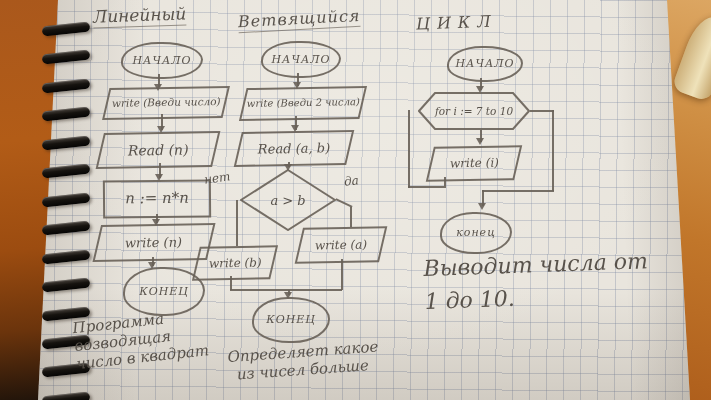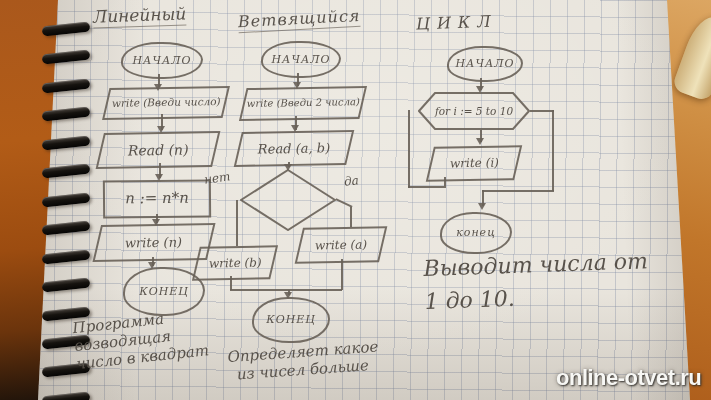--- a/index.html
+++ b/index.html
@@ -145,20 +145,21 @@
 
   <div class="node io" style="left:238px;top:131px;width:108px;height:31px;font-size:13px;">
     <span>Read (a, b)</span>
   </div>
   <i class="ln v" style="left:288px;top:162px;height:5px;"></i>
   <i class="ah" style="left:284px;top:164px;"></i>
 
   <svg class="shape-svg" style="left:240px;top:169px;" width="96" height="62">
     <polygon points="48,1 95,31 48,61 1,31"></polygon>
   </svg>
+  <div class="overlay-txt" style="left:252px;top:184px;width:72px;height:32px;font-size:13px;">a &gt; b</div>
 
   <div class="hand" style="left:204px;top:171px;font-size:12px;transform:rotate(-8deg);">нет</div>
   <div class="hand" style="left:344px;top:174px;font-size:12px;transform:rotate(-6deg);">да</div>
 
   <i class="ln v" style="left:236px;top:200px;height:46px;"></i>
   <div class="node io" style="left:196px;top:246px;width:74px;height:30px;font-size:12px;">
     <span>write (b)</span>
   </div>
   <i class="ln v" style="left:230px;top:276px;height:14px;"></i>
 
@@ -186,21 +187,21 @@
 
   <div class="node oval" style="left:447px;top:46px;width:72px;height:32px;">
     <span>НАЧАЛО</span>
   </div>
   <i class="ln v" style="left:480px;top:78px;height:12px;"></i>
   <i class="ah" style="left:476px;top:86px;"></i>
 
   <svg class="shape-svg" style="left:418px;top:92px;" width="112" height="38">
     <polygon points="17,1 95,1 111,19 95,37 17,37 1,19"></polygon>
   </svg>
-  <div class="overlay-txt" style="left:428px;top:96px;width:92px;height:30px;font-size:10.5px;">for i := 5 to 10</div>
+  <div class="overlay-txt" style="left:428px;top:96px;width:92px;height:30px;font-size:10.5px;">for i := 7 to 10</div>
 
   <i class="ln v" style="left:480px;top:130px;height:12px;"></i>
   <i class="ah" style="left:476px;top:138px;"></i>
 
   <div class="node io" style="left:430px;top:146px;width:84px;height:31px;font-size:12px;">
     <span>write (i)</span>
   </div>
 
   <i class="ln v" style="left:444px;top:177px;height:9px;"></i>
   <i class="ln h" style="left:408px;top:186px;width:38px;"></i>
@@ -214,14 +215,13 @@
 
   <div class="node oval" style="left:440px;top:212px;width:68px;height:38px;">
     <span>конец</span>
   </div>
 
   <div class="hand cap" style="left:424px;top:248px;width:230px;font-size:22px;transform:rotate(-2deg);line-height:1.5;">
     <span>Выводит числа от</span>
     <span>1 до 10.</span>
   </div>
 
-  <div class="watermark">online-otvet.ru</div>
 </div>
 
 </body></html>

